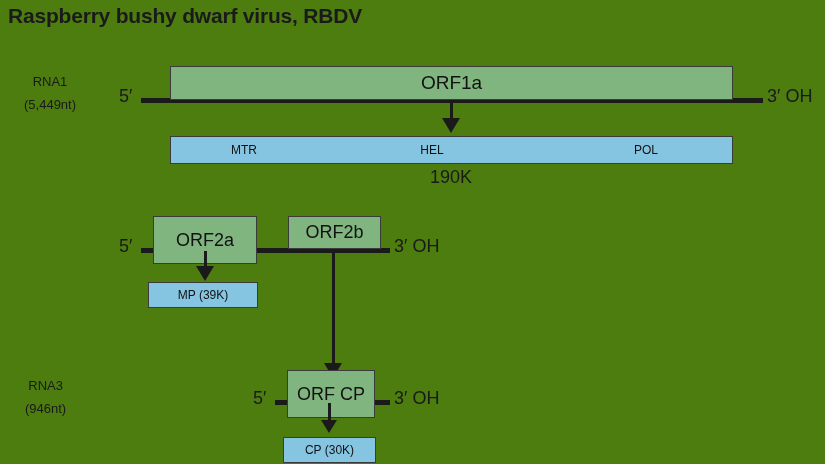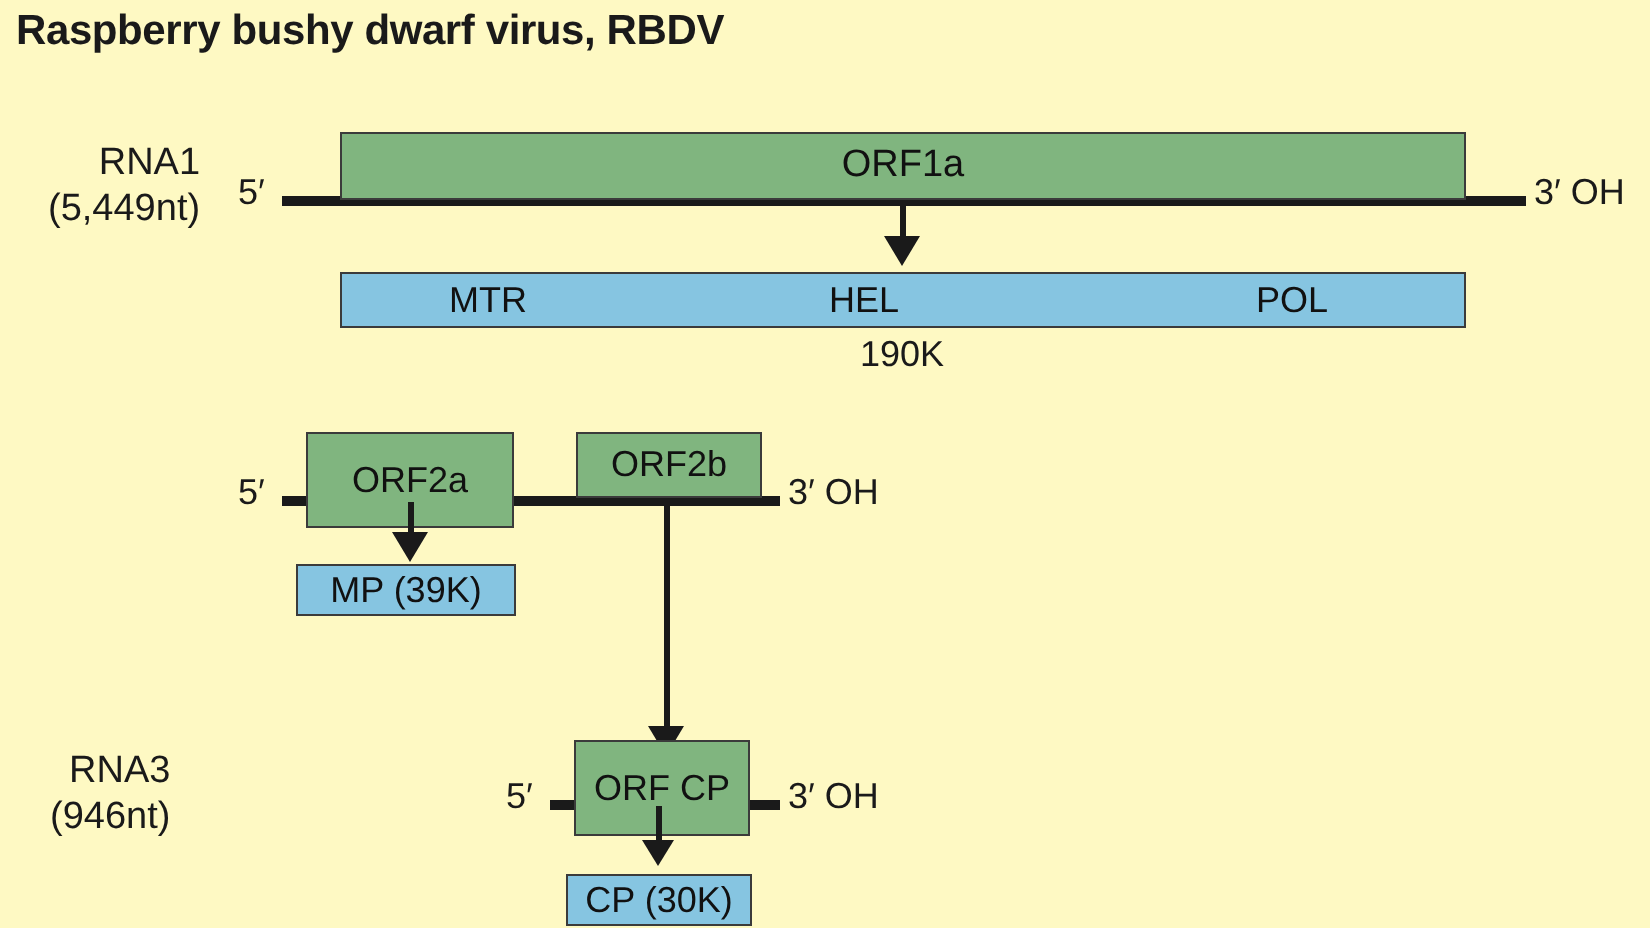--- a/index.html
+++ b/index.html
@@ -9,40 +9,40 @@
   }
   body {
     font-family: "Liberation Sans", sans-serif;
     color: #1a1a1a;
   }
   #canvas {
     position: relative;
     width: 825px;
     height: 464px;
     overflow: hidden;
-    background: #fef9c3;
+    background: #4d7c0f;
   }
   .abs { position: absolute; }
 
   
   #title {
     left: 8px;
     top: 4px;
     font-size: 21px;
     font-weight: bold;
     letter-spacing: -0.2px;
     white-space: nowrap;
   }
 
   
   .rna-label {
-    font-size: 19px;
+    font-size: 13px;
     line-height: 23px;
     white-space: nowrap;
-    text-align: right;
+    text-align: center;
   }
   .rna-label .nt { display: block; }
 
   
   .backbone {
     background: #1a1a1a;
     height: 5px;
   }
 
   
@@ -65,21 +65,21 @@
   }
   .orf.big { font-size: 19px; }
 
   
   .protein {
     background: #86c5e1;
     border: 1.8px solid #3b3b3b;
     box-sizing: border-box;
     display: flex;
     align-items: center;
-    font-size: 18px;
+    font-size: 12px;
     color: #111111;
     white-space: nowrap;
   }
   .protein.centered {
     justify-content: center;
   }
   .protein .dom {
     position: absolute;
     transform: translateX(-50%);
   }

